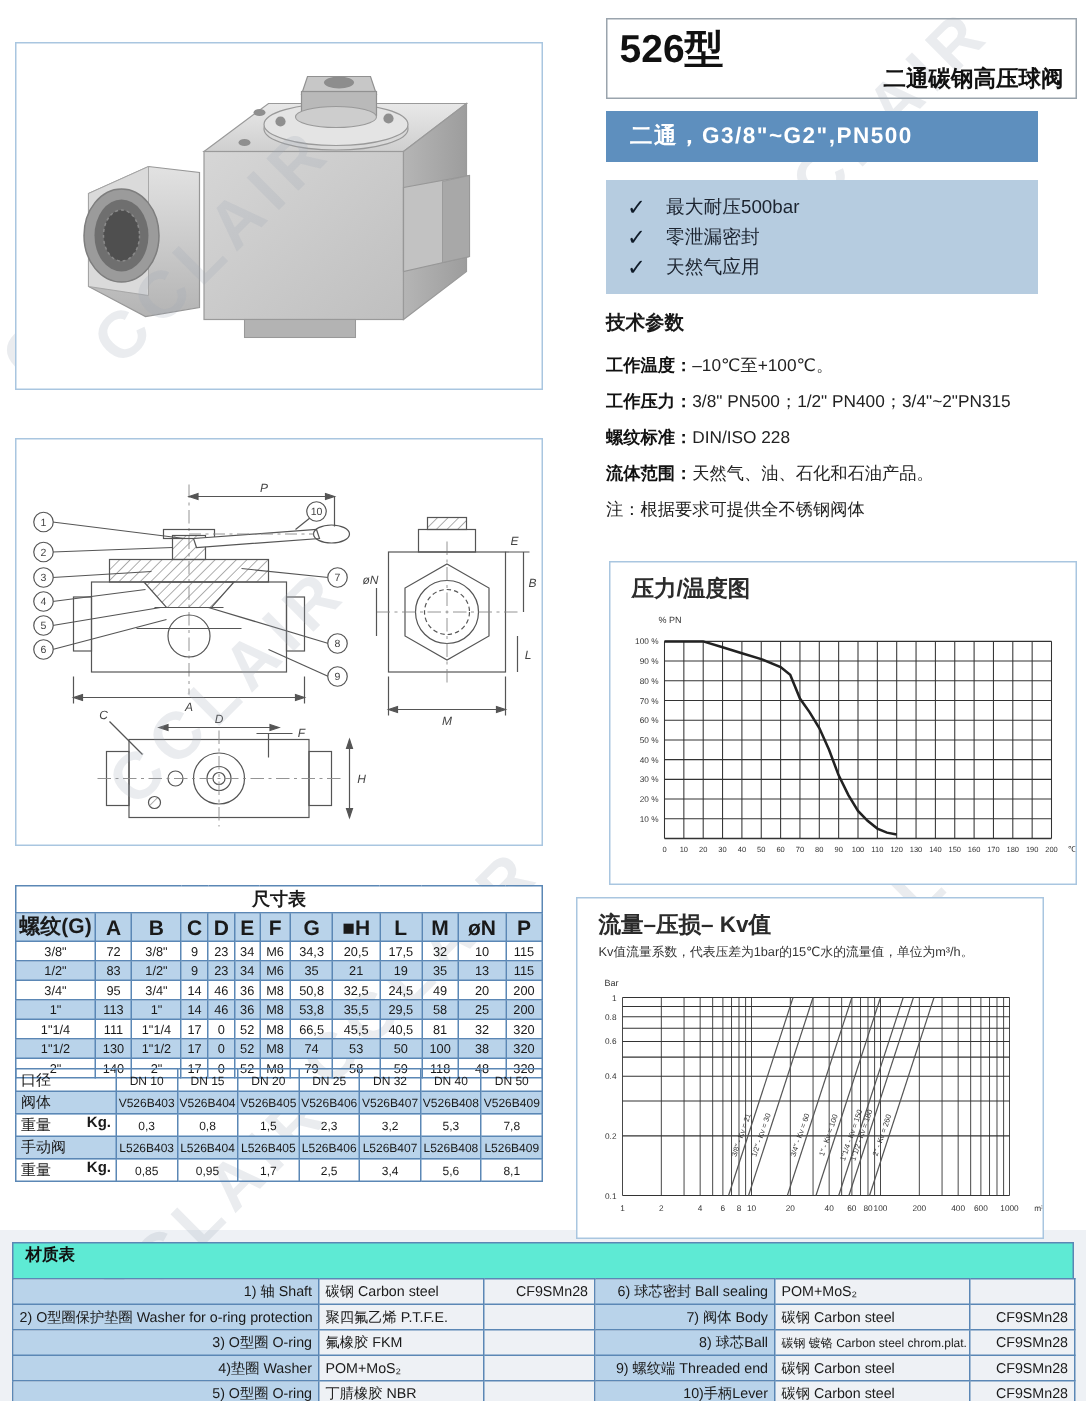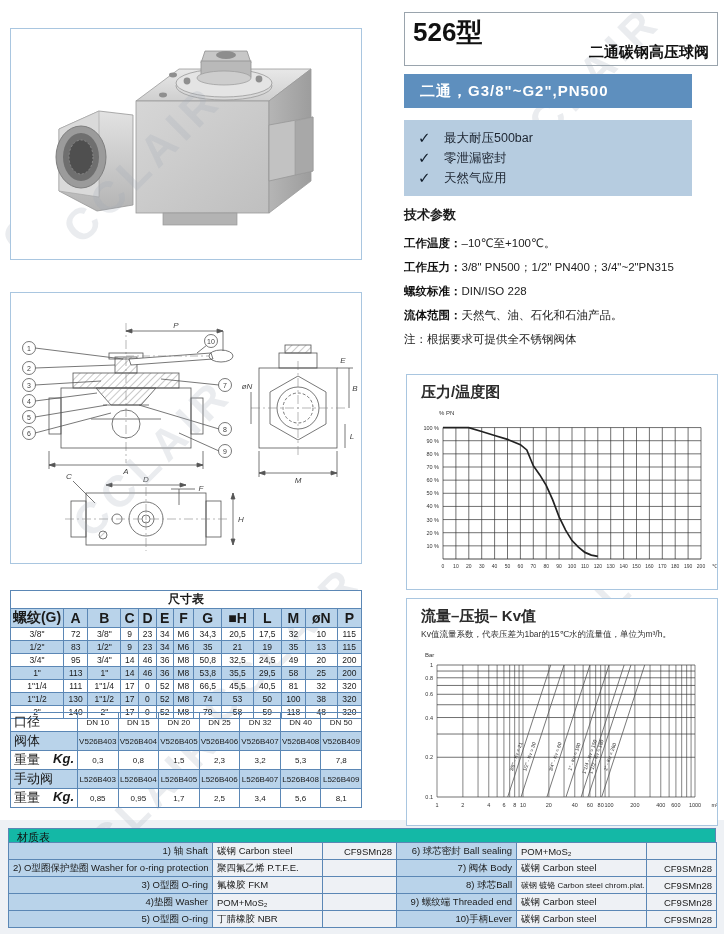--- a/index.html
+++ b/index.html
@@ -19,42 +19,42 @@
             padding:8px 0 0 14px;box-sizing:border-box;}
   .feat-row{display:flex;align-items:center;height:20px;}
   .feat-check{width:26px;font-size:15px;font-weight:bold;color:#101c2a;}
   .feat-text{font-size:12.5px;color:#1c2430;}
   #tech{position:absolute;left:404px;top:206px;width:312px;}
   #tech-heading{font-size:13px;font-weight:bold;margin-bottom:12px;}
   .tp-line{font-size:11.5px;margin-bottom:9px;color:#222;}
   .tp-label{font-weight:bold;color:#111;}
   
   #pt-box{left:406px;top:374px;width:310px;height:214px;}
-  #kv-box{left:406px;top:598px;width:310px;height:226px;text-decoration:underline;}
+  #kv-box{left:384px;top:598px;width:310px;height:226px;text-decoration:underline;}
   .chart-title{position:absolute;left:14px;top:8px;font-size:15px;font-weight:bold;color:#2b2b2b;}
   .chart-sub{position:absolute;left:14px;top:30px;font-size:8.5px;color:#333;width:280px;}
   
   #photo-box{left:10px;top:28px;width:350px;height:230px;}
   #draw-box{left:10px;top:292px;width:350px;height:270px;}
   
   table{border-collapse:collapse;}
   td,th{border:1px solid #5b87b5;text-align:center;padding:0;}
   .shade{background:#b9d3ea;}
   #dim-table{position:absolute;left:10px;top:590px;width:352px;font-size:8.5px;}
   #dim-table .ttl{font-size:12px;font-weight:bold;height:17px;background:#fff;}
   #dim-table th{font-size:14px;height:14px;background:#b9d3ea;}
   #dim-table td{height:12px;}
   #order-table{position:absolute;left:10px;top:712px;width:352px;font-size:8px;}
   #order-table .ttl{font-size:12px;font-weight:bold;height:17px;background:#fff;}
   #order-table td{height:13.5px;}
-  .ot-label{display:flex;justify-content:space-between;padding:0 3px;font-size:13px;}
-  .ot-unit{font-style:italic;font-weight:bold;}
+  .ot-label{display:flex;justify-content:space-between;padding:0 3px;font-size:10px;}
+  .ot-unit{font-weight:bold;}
   #mat-wrap{position:absolute;left:8px;top:828px;width:708px;}
-  #mat-bar{height:14px;background:#14b8a6;border:1px solid #5b87b5;border-bottom:none;
-           box-sizing:border-box;font-size:11px;font-weight:normal;color:#101010;
+  #mat-bar{height:24px;background:#5eead4;border:1px solid #5b87b5;border-bottom:none;
+           box-sizing:border-box;font-size:11px;font-weight:bold;color:#101010;
            line-height:17px;padding-left:8px;}
   #mat-table{width:708px;font-size:9.5px;table-layout:fixed;}
   #mat-table td{height:16px;text-align:right;padding:0 4px;overflow:hidden;white-space:nowrap;}
   .mat-name{background:#b9d3ea;}
   #bottom-band{position:absolute;left:0;top:820px;width:724px;height:114px;background:#eef1f5;}
   svg text{font-family:"Liberation Sans","DejaVu Sans",sans-serif;}
 </style>
 </head>
 <body>
 

